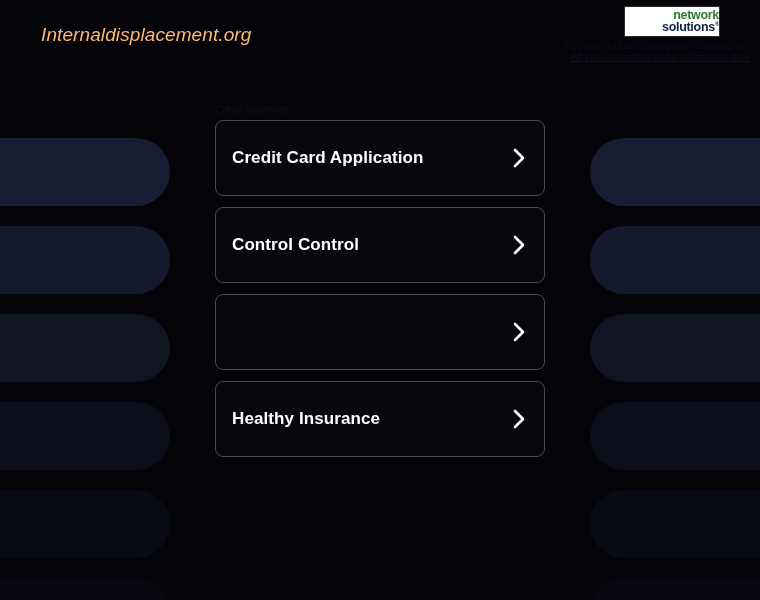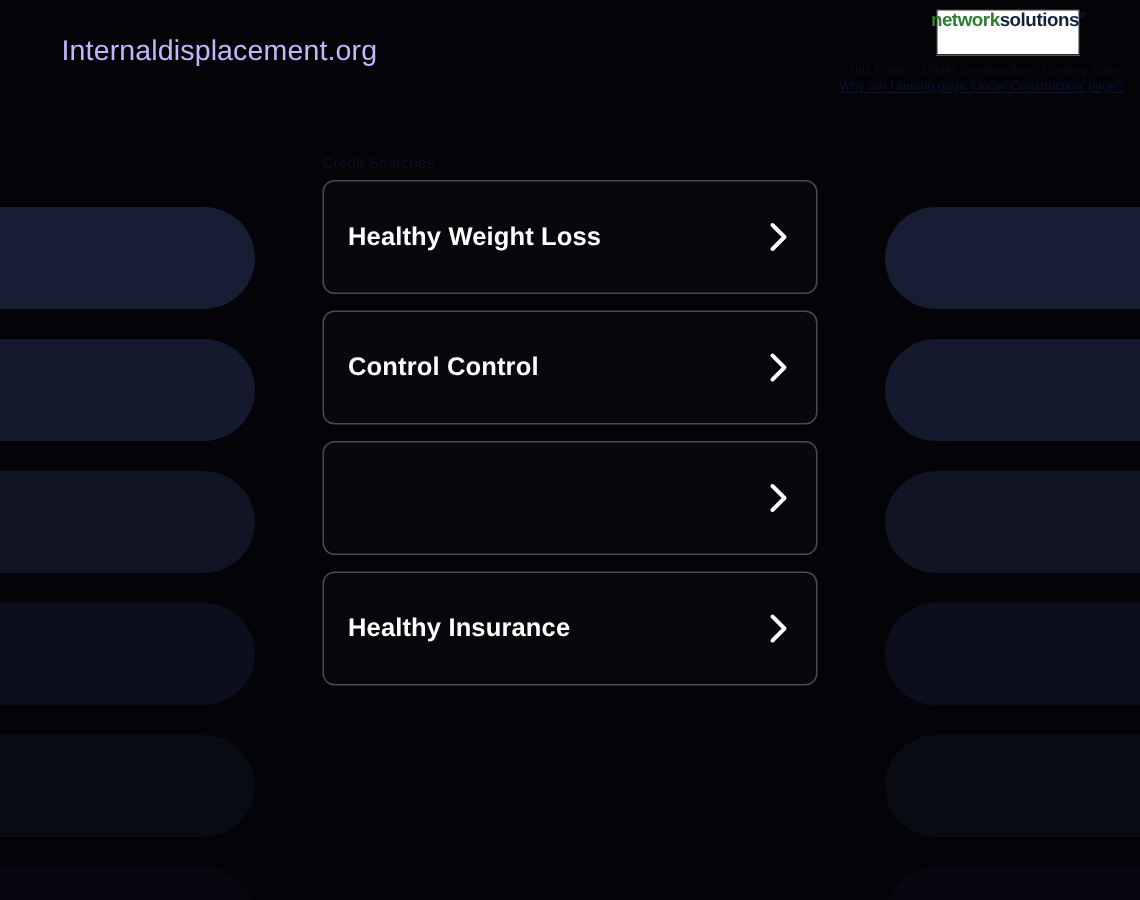--- a/index.html
+++ b/index.html
@@ -35,35 +35,36 @@
   .header {
     position:absolute; top:0; left:0;
     width:760px; height:72px;
     z-index:5;
   }
   .site-title {
     position:absolute;
     left:41px; top:24px;
     font-size:19px;
     font-weight:400;
-    color:#c4b5fd;
+    color:#fdba74;
     letter-spacing:0.1px;
     white-space:nowrap;
+    font-style:italic;
   }
 
   
   .ns-logo {
     position:absolute;
     left:624px; top:6px;
     width:96px; height:31px;
     background:#ffffff;
     border:1px solid #2a2a2a;
     display:flex;
-    flex-direction:row;
-    align-items:flex-start;
+    flex-direction:column;
+    align-items:flex-end;
     justify-content:center;
     line-height:1;
   }
   .ns-logo .ns-net {
     font-size:12.5px;
     font-weight:bold;
     color:#2e7d32;
     letter-spacing:-0.3px;
   }
   .ns-logo .ns-sol {
@@ -162,29 +163,29 @@
   <div class="header">
     <div class="site-title">Internaldisplacement.org</div>
 
     <div class="ns-logo">
       <span class="ns-net">network</span>
       <span class="ns-sol"><span>solutions</span><sup>®</sup></span>
     </div>
 
     <div class="ns-note">
       <div>This Page Is Under Construction - Coming Soon!</div>
-      <a href="#">Why am I seeing page 'Under Construction' page?</a>
+      <a href="#">Why am I seeing this 'Under Construction' this?</a>
     </div>
   </div>
 
   <div class="related-label">Credit Searches</div>
 
   <div class="cards">
       <div class="card">
-        <span class="card-label">Healthy Weight Loss</span>
+        <span class="card-label">Credit Card Application</span>
         <span class="chevron">
           <svg width="12" height="20" viewBox="0 0 12 20">
             <path d="M2 2 L10 10 L2 18" fill="none" stroke="#ffffff" stroke-width="2.6" stroke-linecap="round" stroke-linejoin="round"></path>
           </svg>
         </span>
       </div>
       <div class="card">
         <span class="card-label">Control Control</span>
         <span class="chevron">
           <svg width="12" height="20" viewBox="0 0 12 20">

